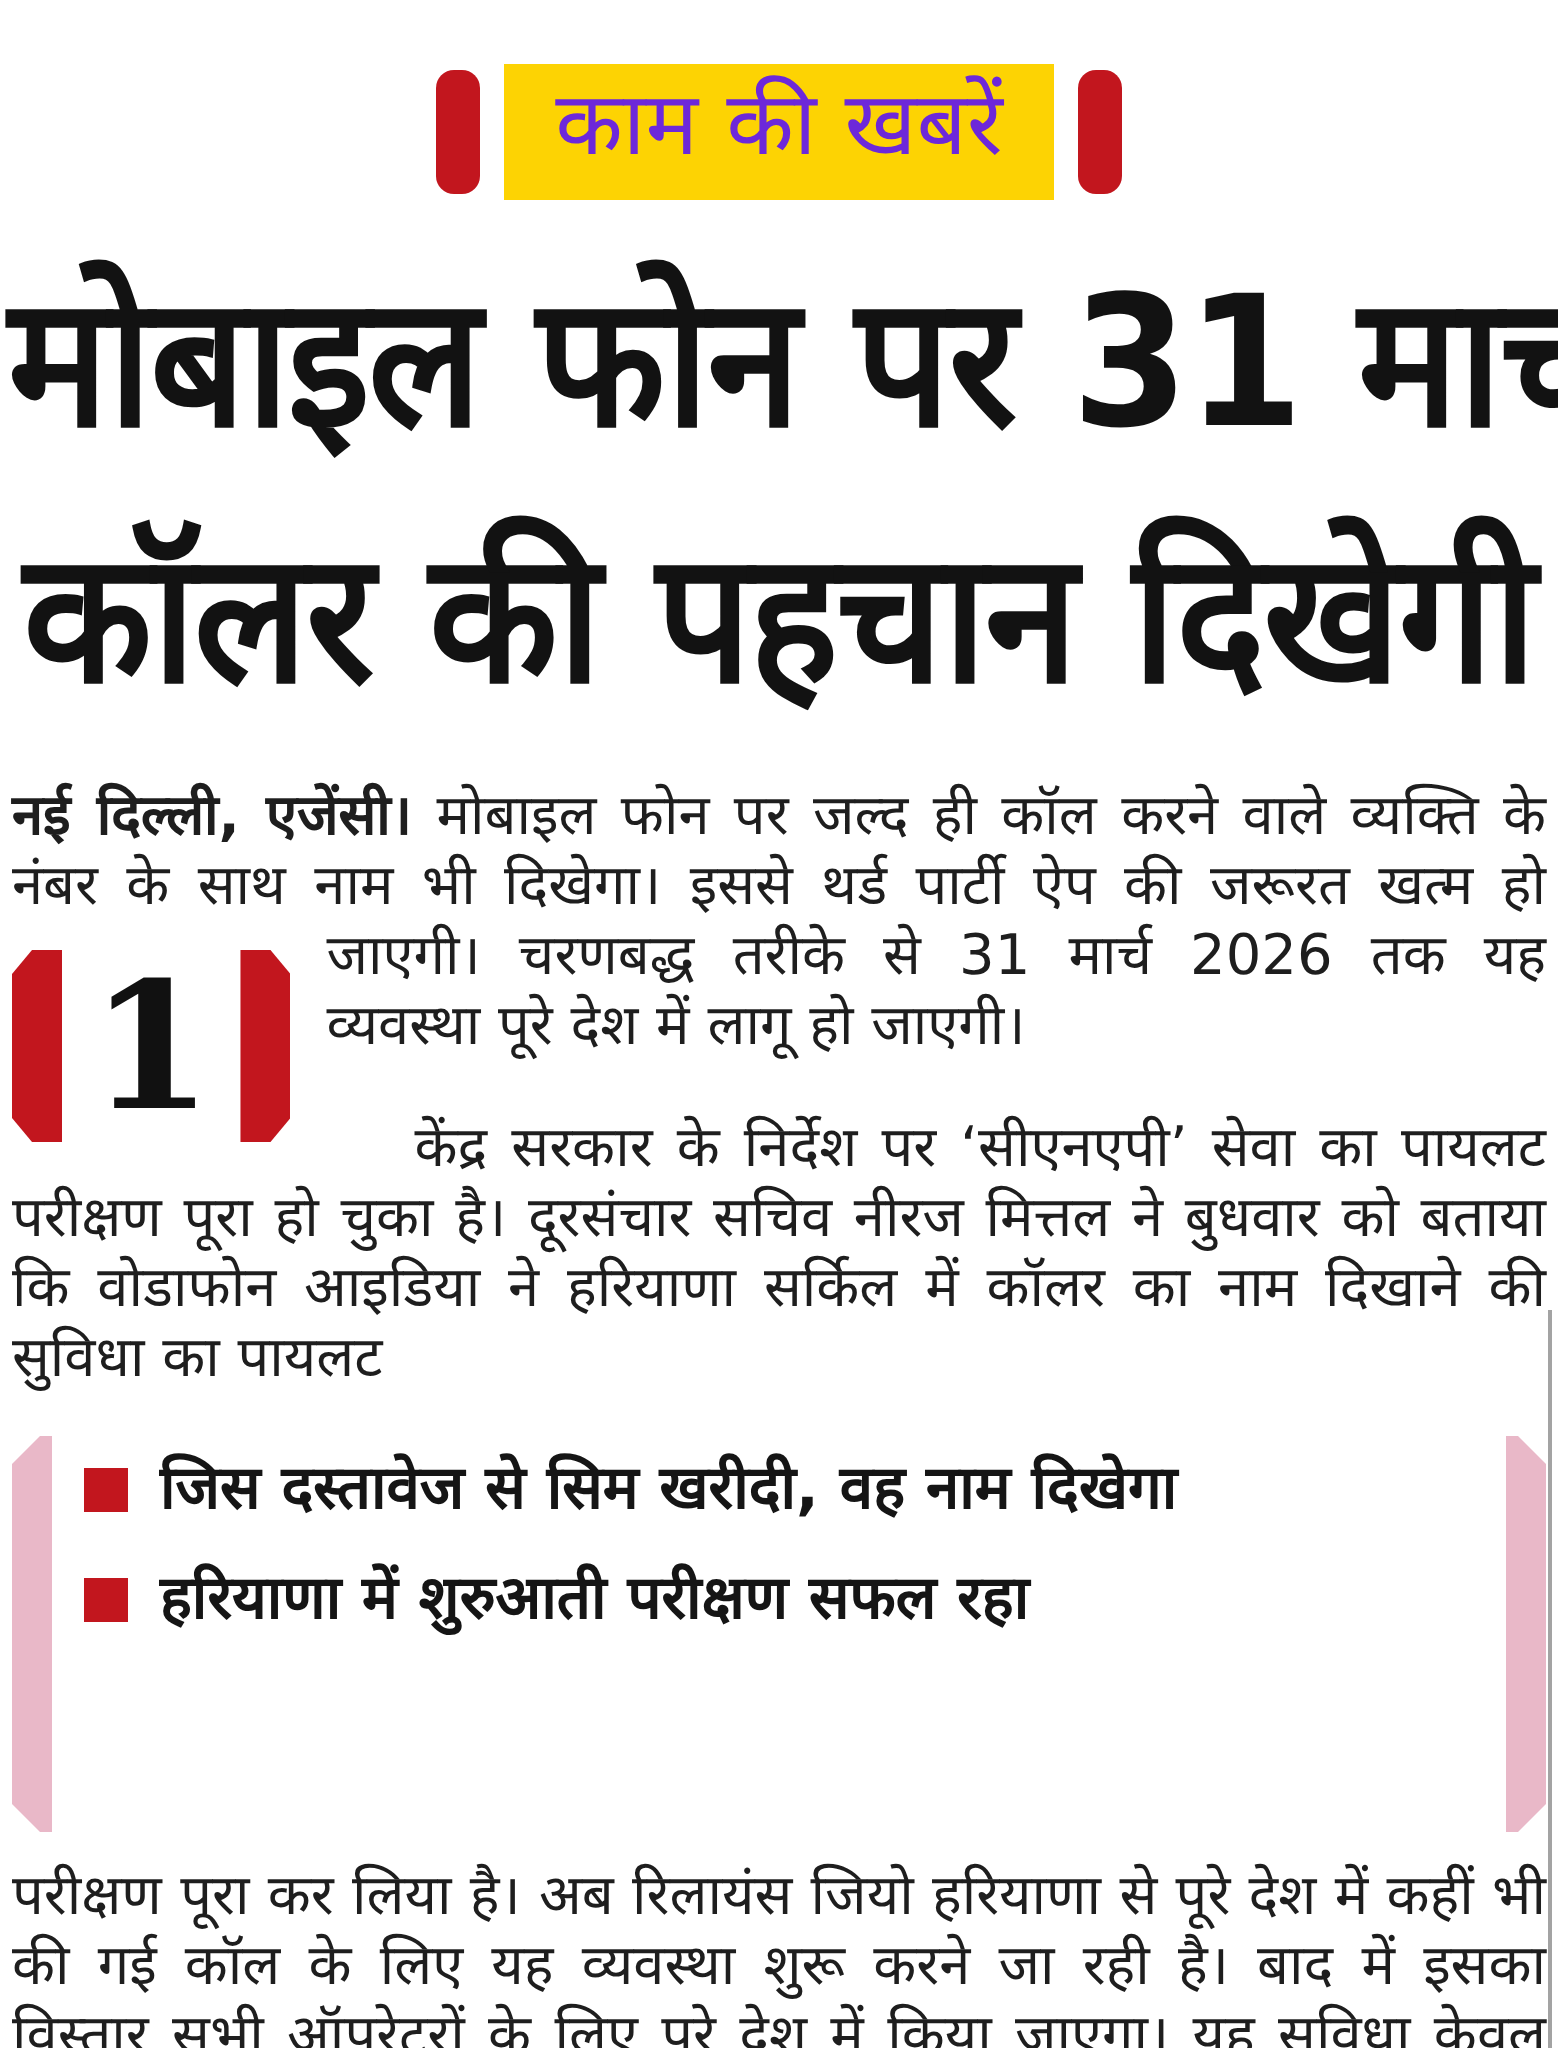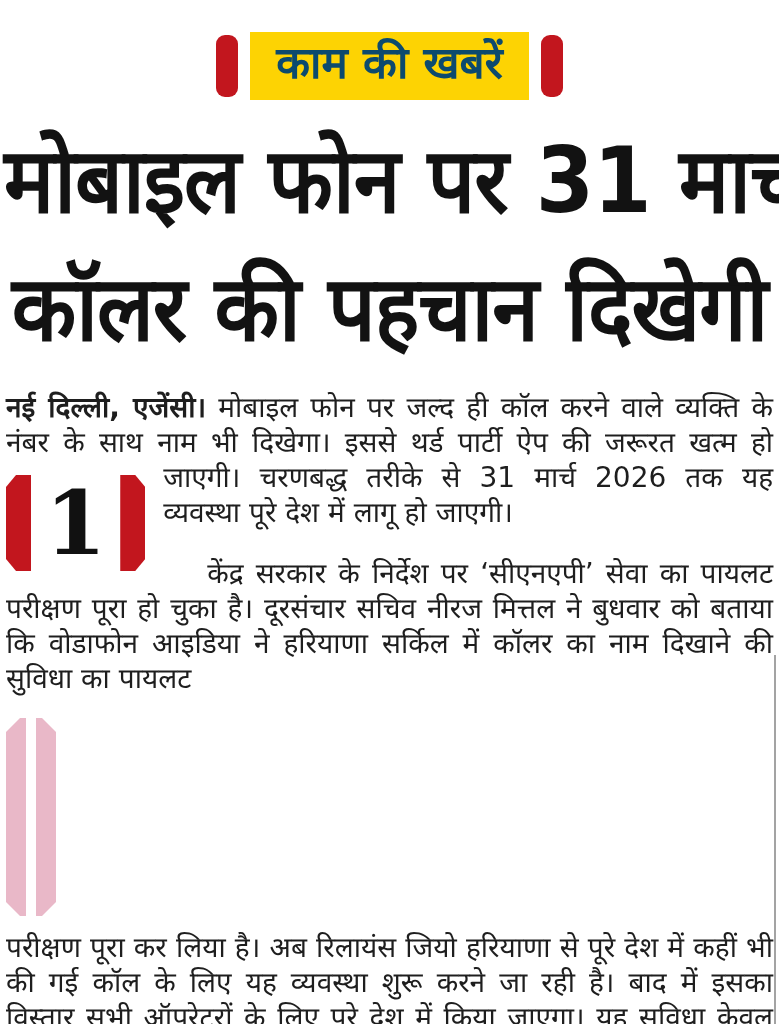--- a/index.html
+++ b/index.html
@@ -16,22 +16,22 @@
   
   .badge-row {
     display: flex; align-items: center; justify-content: center;
     gap: 12px; margin-bottom: 10px; height: 72px;
   }
   .badge-bar {
     width: 22px; height: 62px; background: #c2161e;
     border-radius: 9px; flex: 0 0 auto;
   }
   .badge {
-    background: #fdd303; color: #0c4a6e;
-    font-size: 44px; font-weight: 700;
+    background: #fdd303; color: #6d28d9;
+    font-size: 44px; font-weight: 400;
     padding: 2px 26px 8px 26px; line-height: 58px;
     white-space: nowrap;
   }
 
   
   .headline {
     text-align: center; font-weight: 800; color: #121212;
     letter-spacing: -1px;
   }
   .headline span {
@@ -110,20 +110,30 @@
             <span class="qbar l"></span>
             <span class="num">1</span>
             <span class="qbar r"></span>
           </span><span>हो जाएगी। चरणबद्ध तरीके से 31 मार्च 2026 तक यह व्यवस्था पूरे देश में लागू हो जाएगी।</span></p>
       <p class="body indent">केंद्र सरकार के निर्देश पर ‘सीएनएपी’ सेवा का पायलट परीक्षण पूरा हो चुका है। दूरसंचार सचिव नीरज मित्तल ने बुधवार को बताया कि वोडाफोन आइडिया ने हरियाणा सर्किल में कॉलर का नाम दिखाने की सुविधा का पायलट</p>
     </div>
 
     <div class="col">
       <div class="highlights">
         <span class="pinkbar l"></span>
+        <ul>
+          <li>
+            <span class="sq"></span>
+            <span>जिस दस्तावेज से सिम खरीदी, वह नाम दिखेगा</span>
+          </li>
+          <li>
+            <span class="sq"></span>
+            <span>हरियाणा में शुरुआती परीक्षण सफल रहा</span>
+          </li>
+        </ul>
         <span class="pinkbar r"></span>
       </div>
       <p class="body">परीक्षण पूरा कर लिया है। अब रिलायंस जियो हरियाणा से पूरे देश में कहीं भी की गई कॉल के लिए यह व्यवस्था शुरू करने जा रही है। बाद में इसका विस्तार सभी ऑपरेटरों के लिए पूरे देश में किया जाएगा। यह सुविधा केवल 4जी और 5जी नेटवर्क वाले फोन पर ही संभव होगी, क्योंकि 2जी,  3जी नेटवर्क की सीमाएं हैं।</p>
     </div>
 
   </div>
 
   <div class="col-rule"></div>
 </div>
 

